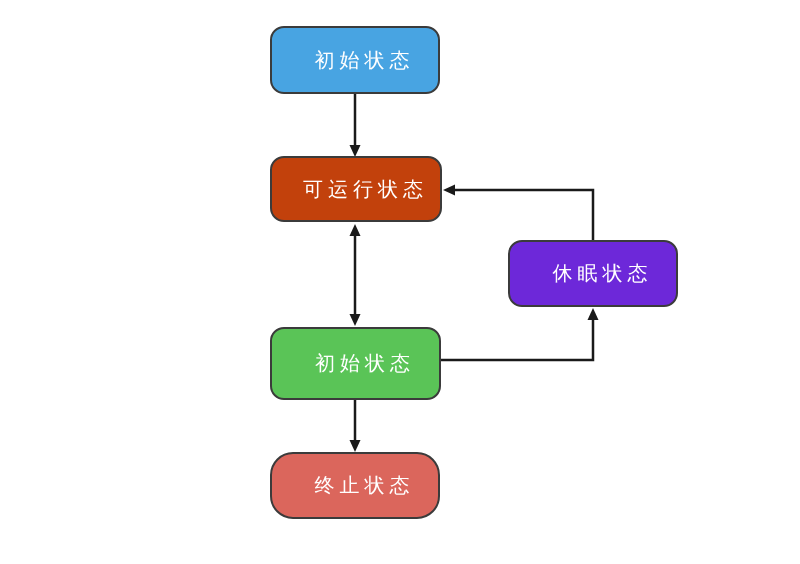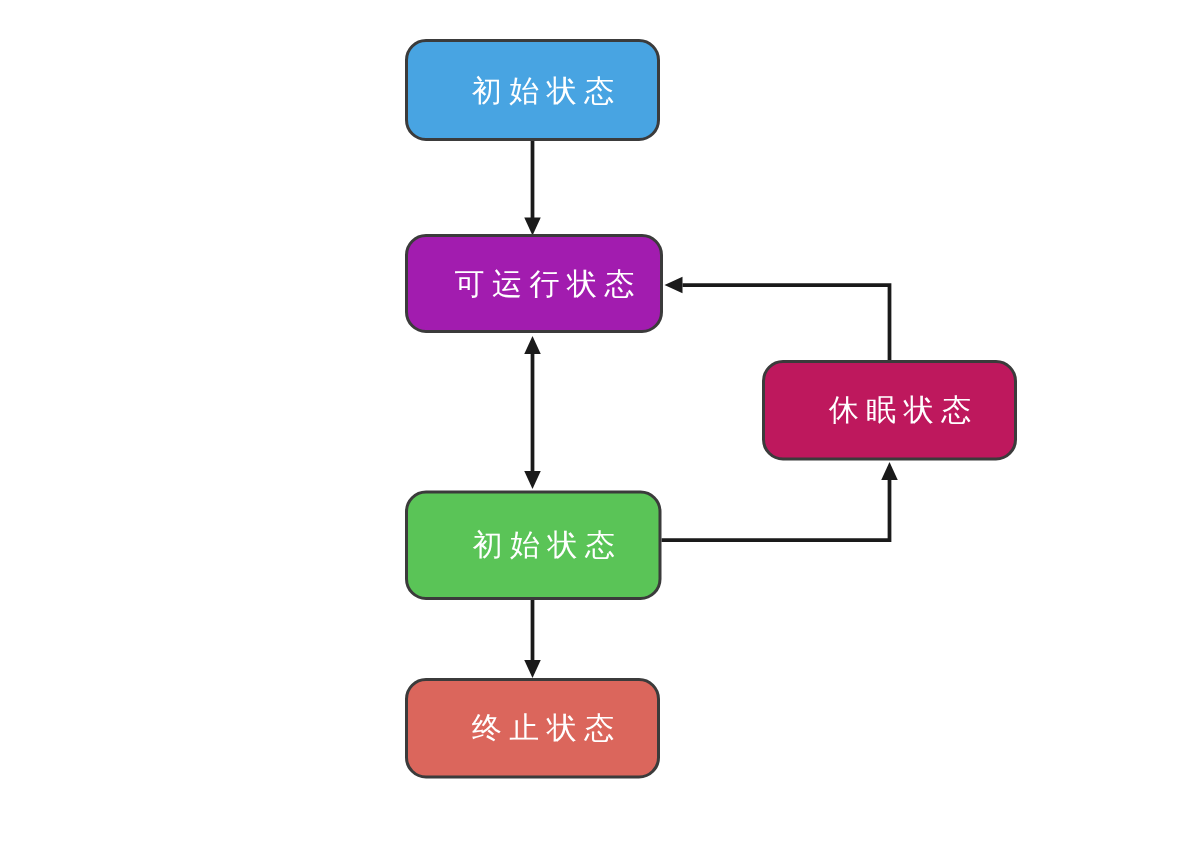--- a/index.html
+++ b/index.html
@@ -70,29 +70,29 @@
     <g>
       <polyline class="edge-line" points="593,240 593,190 455,190"></polyline>
       <polygon class="edge-head" points="455,184.5 455,195.5 443,190"></polygon>
     </g>
   </svg>
 
   <div class="node node-initial" style="background-color: rgb(72, 164, 226);">
     <span>初始状态</span>
   </div>
 
-  <div class="node node-runnable" style="background-color: #a21caf;">
+  <div class="node node-runnable" style="background-color: #c2410c;">
     <span>可运行状态</span>
   </div>
 
-  <div class="node node-sleep" style="background-color: #be185d;">
+  <div class="node node-sleep" style="background-color: #6d28d9;">
     <span>休眠状态</span>
   </div>
 
   <div class="node node-running" style="background-color: rgb(90, 196, 87);">
     <span>初始状态</span>
   </div>
 
-  <div class="node node-terminated" style="background-color: rgb(219, 102, 92);">
+  <div class="node node-terminated" style="background-color: rgb(219, 102, 92); border-radius: 23px;">
     <span>终止状态</span>
   </div>
 
 </div>
 
 </body></html>

